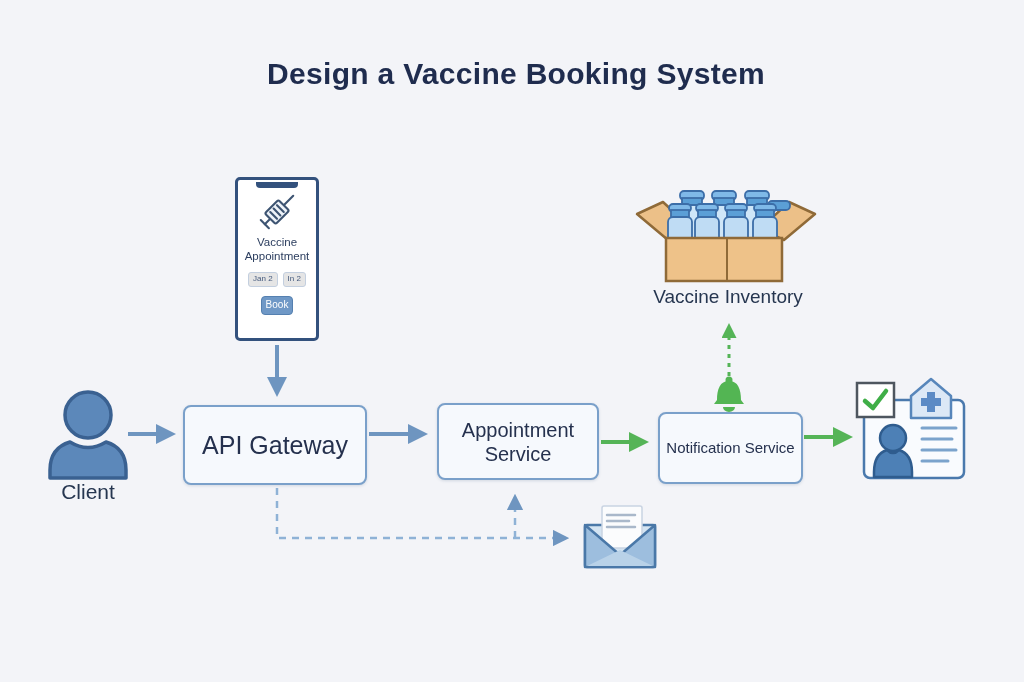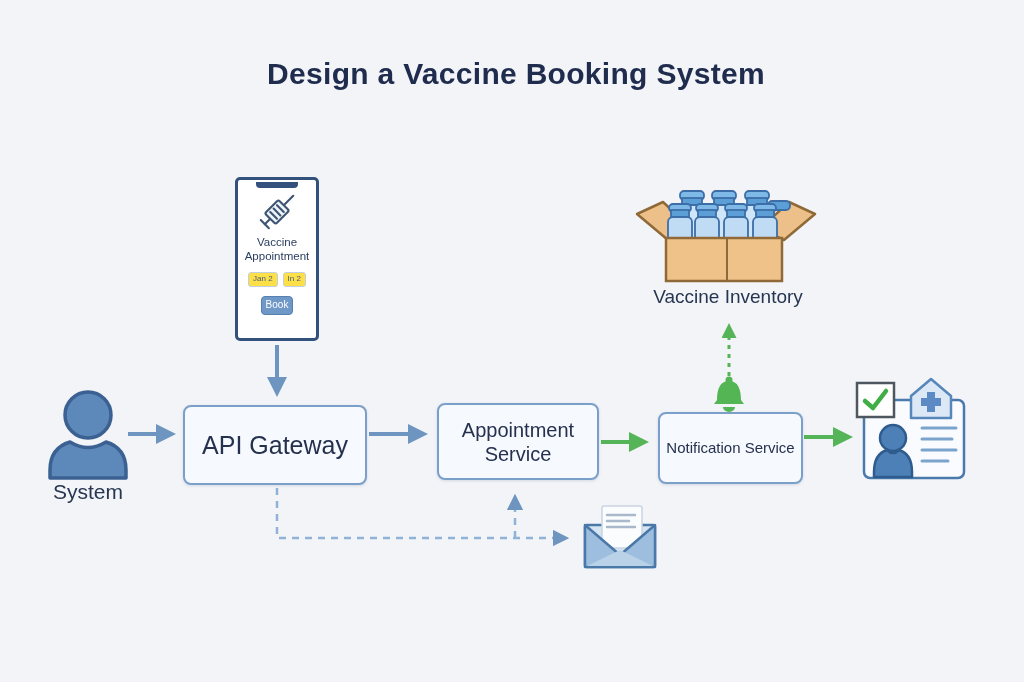--- a/index.html
+++ b/index.html
@@ -12,21 +12,21 @@
   svg.layer{position:absolute;left:0;top:0;width:1024px;height:682px;pointer-events:none;}
 
   
   .phone{position:absolute;left:235px;top:177px;width:84px;height:164px;box-sizing:border-box;
          background:#ffffff;border:3px solid #33517d;border-radius:5px;}
   .notch{position:absolute;top:2px;left:50%;transform:translateX(-50%);width:42px;height:6px;
          background:#33517d;border-radius:0 0 4px 4px;}
   .syringe{display:block;margin:10px auto 0;}
   .app-title{margin-top:1px;text-align:center;font-size:11.5px;line-height:1.25;color:#2c3e5f;}
   .chips{display:flex;gap:5px;justify-content:center;margin-top:8px;}
-  .chip{font-size:8px;color:#44597c;background:#fde047;border:1px solid #c3cfdf;border-radius:3px;
+  .chip{font-size:8px;color:#44597c;background:#e5e5e5;border:1px solid #c3cfdf;border-radius:3px;
         padding:2px 4px;line-height:1.1;}
   .book{display:block;margin:9px auto 0;width:32px;height:19px;background:#6f98c6;color:#fff;
         border:1px solid #5580b0;border-radius:4px;font-size:10px;line-height:16px;text-align:center;
         font-family:"Liberation Sans",sans-serif;padding:0;}
 
   
   .node{position:absolute;box-sizing:border-box;background:#f6f9fd;border:2px solid #7aa0ca;
         border-radius:8px;display:flex;align-items:center;justify-content:center;text-align:center;
         color:#25314e;box-shadow:0 1px 3px rgba(60,90,130,.18);}
   .node-api{left:183px;top:405px;width:184px;height:80px;font-size:25px;}
@@ -90,21 +90,21 @@
     </div>
     <button class="book">Book</button>
   </div>
 
   <svg class="icon" style="left:42px;top:388px;" width="92" height="94" viewBox="0 0 92 94">
     <g fill="#5c88ba" stroke="#3a6191" stroke-width="3.5" stroke-linejoin="round">
       <circle cx="46" cy="27" r="23"></circle>
       <path d="M8,90 L8,82 Q8,60 28,54 Q46,65 64,54 Q84,60 84,82 L84,90 Z"></path>
     </g>
   </svg>
-  <div class="lbl lbl-client">System</div>
+  <div class="lbl lbl-client">Client</div>
 
   <div class="node node-api">
     <span>API Gateway</span>
   </div>
   <div class="node node-appt">
     <span>Appointment Service</span>
   </div>
   <div class="node node-notif">
     <span>Notification Service</span>
   </div>

